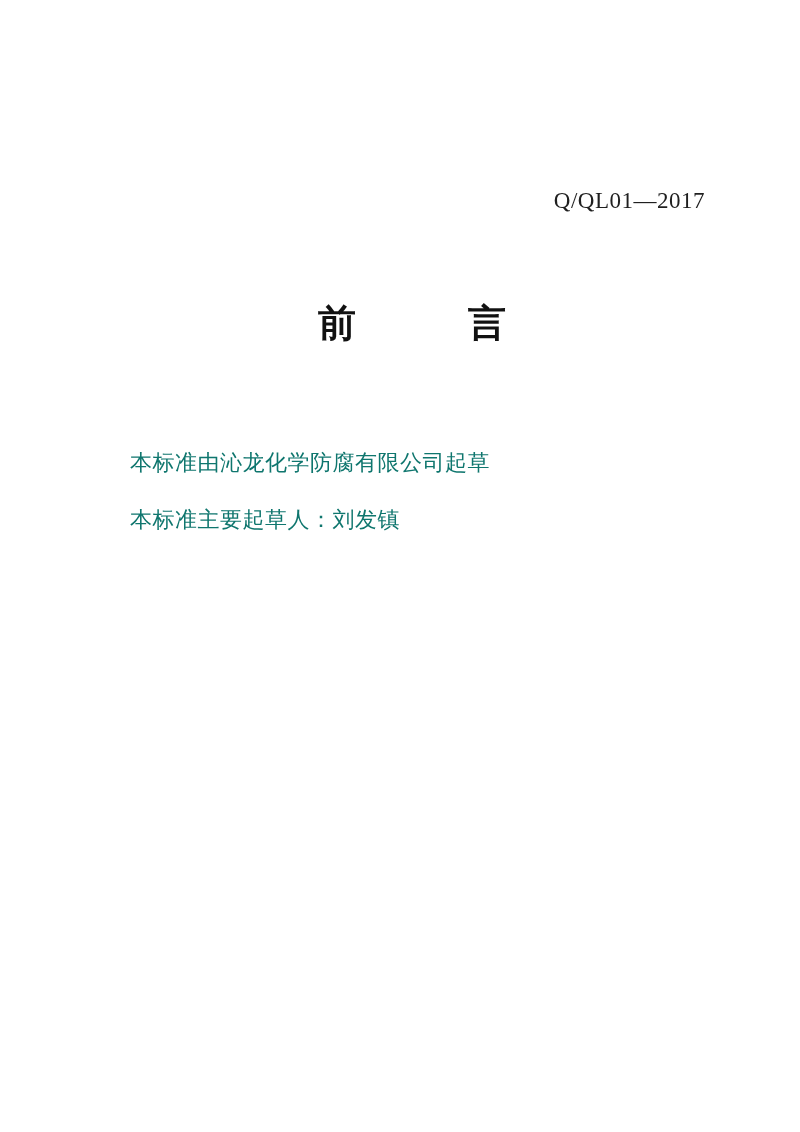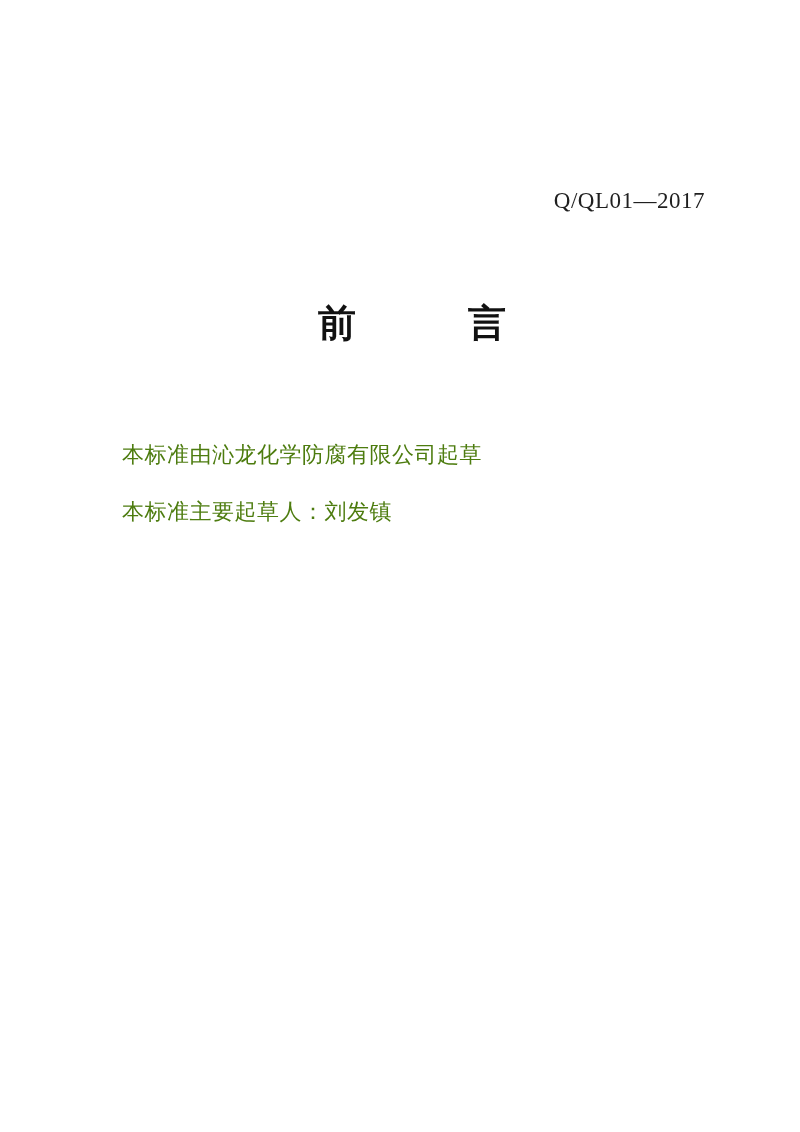--- a/index.html
+++ b/index.html
@@ -39,25 +39,25 @@
     transform: translateX(12px);  
     font-family: "Liberation Sans", sans-serif;
     font-weight: 700;
     font-size: 38px;
     line-height: 1.1;
     color: #111111;
   }
   .foreword-line {
     position: absolute;
     left: 122px;
-    margin: 0;
+    margin: 8px;
     font-size: 22px;
     line-height: 26px;
     font-family: "Liberation Serif", serif;
-    color: #4d7c0f;
+    color: #0f766e;
     white-space: nowrap;
     letter-spacing: 0.5px;
   }
   .foreword-line.line1 { top: 442px; }
   .foreword-line.line2 { top: 499px; }
 </style>
 </head>
 <body>
 
 <div class="page">

